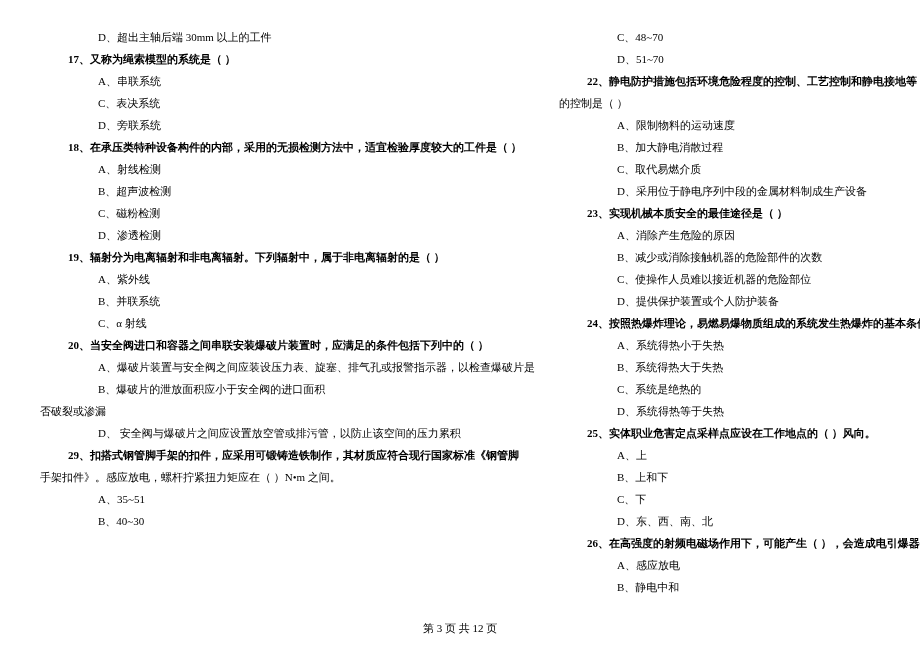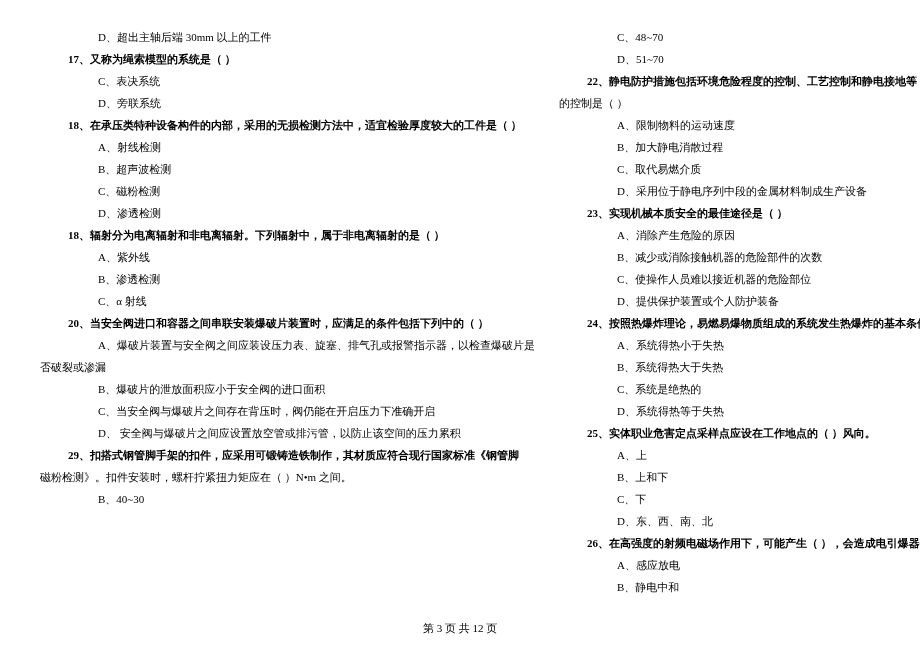--- a/index.html
+++ b/index.html
@@ -53,39 +53,40 @@
       font-size: 11px;
     }
   </style>
 </head>
 <body>
 
 <div class="page">
   <div class="column column-left" id="col-left">
       <div class="line indent-opt">D、超出主轴后端 30mm 以上的工件</div>
       <div class="line indent-q">17、又称为绳索模型的系统是（    ）</div>
+      <div class="line indent-opt">A、串联系统</div>
       <div class="line indent-opt">C、表决系统</div>
       <div class="line indent-opt">D、旁联系统</div>
       <div class="line indent-q">18、在承压类特种设备构件的内部，采用的无损检测方法中，适宜检验厚度较大的工件是（    ）</div>
       <div class="line indent-opt">A、射线检测</div>
       <div class="line indent-opt">B、超声波检测</div>
       <div class="line indent-opt">C、磁粉检测</div>
       <div class="line indent-opt">D、渗透检测</div>
-      <div class="line indent-q">18、辐射分为电离辐射和非电离辐射。下列辐射中，属于非电离辐射的是（    ）</div>
+      <div class="line indent-q">19、辐射分为电离辐射和非电离辐射。下列辐射中，属于非电离辐射的是（    ）</div>
       <div class="line indent-opt">A、紫外线</div>
-      <div class="line indent-opt">B、渗透检测</div>
+      <div class="line indent-opt">B、并联系统</div>
       <div class="line indent-opt">C、α 射线</div>
       <div class="line indent-q">20、当安全阀进口和容器之间串联安装爆破片装置时，应满足的条件包括下列中的（    ）</div>
       <div class="line indent-opt">A、爆破片装置与安全阀之间应装设压力表、旋塞、排气孔或报警指示器，以检查爆破片是</div>
+      <div class="line indent-opt">B、爆破片的泄放面积应小于安全阀的进口面积</div>
       <div class="line indent-cont">否破裂或渗漏</div>
-      <div class="line indent-opt">B、爆破片的泄放面积应小于安全阀的进口面积</div>
-      <div class="line indent-opt">C、当安全阀与爆破片之间存在背压时，阀仍能在开启压力下准确开启</div>
       <div class="line indent-opt">D、 安全阀与爆破片之间应设置放空管或排污管，以防止该空间的压力累积</div>
       <div class="line indent-q">29、扣搭式钢管脚手架的扣件，应采用可锻铸造铁制作，其材质应符合现行国家标准《钢管脚</div>
-      <div class="line indent-cont">磁粉检测》。扣件安装时，螺杆拧紧扭力矩应在（    ）N•m 之间。</div>
+      <div class="line indent-cont">手架扣件》。感应放电，螺杆拧紧扭力矩应在（    ）N•m 之间。</div>
+      <div class="line indent-opt">A、35~51</div>
       <div class="line indent-opt">B、40~30</div>
     </div>
   <div class="column column-right" id="col-right">
       <div class="line indent-opt">C、48~70</div>
       <div class="line indent-opt">D、51~70</div>
       <div class="line indent-q">22、静电防护措施包括环境危险程度的控制、工艺控制和静电接地等，下列属于环境危险程度</div>
       <div class="line indent-cont">的控制是（    ）</div>
       <div class="line indent-opt">A、限制物料的运动速度</div>
       <div class="line indent-opt">B、加大静电消散过程</div>
       <div class="line indent-opt">C、取代易燃介质</div>

